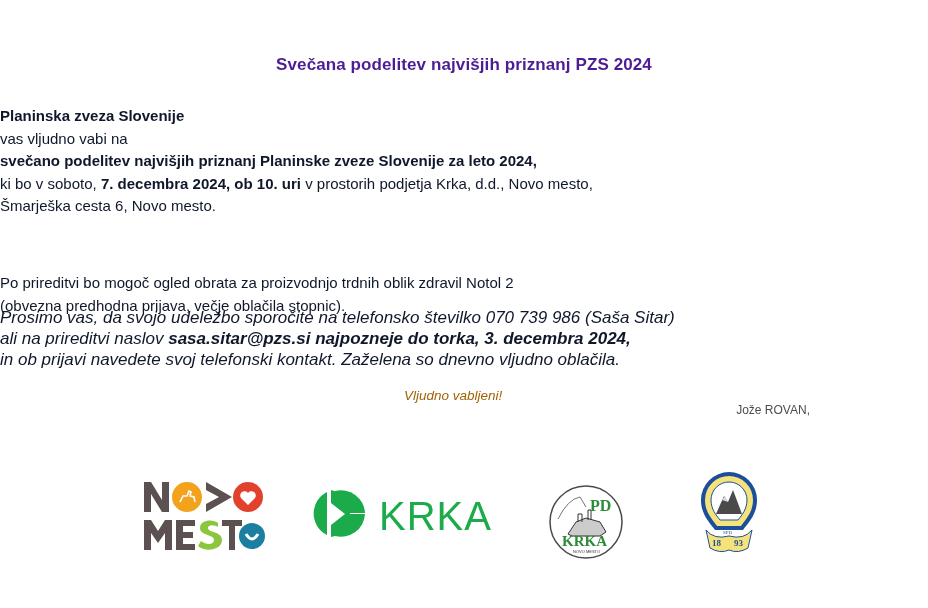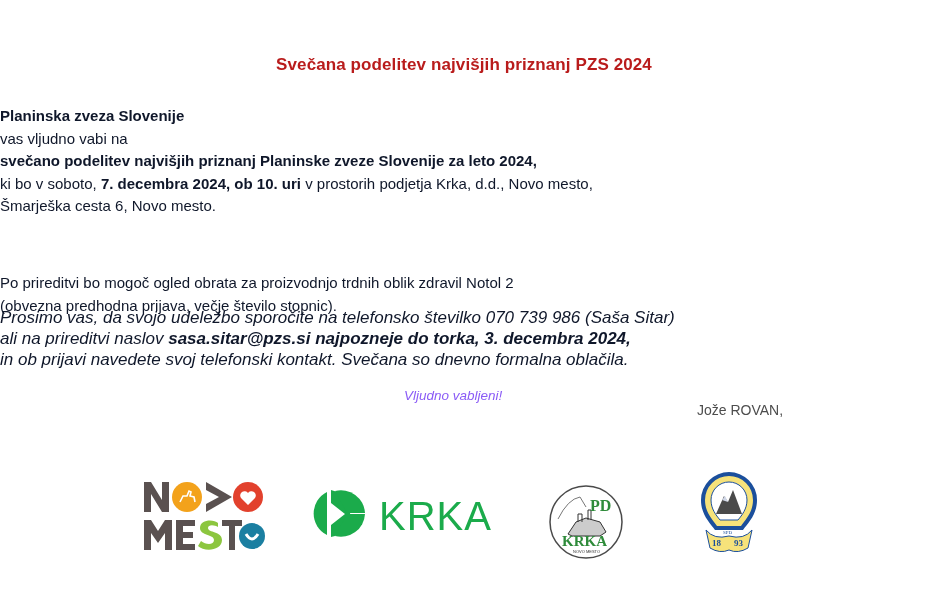--- a/index.html
+++ b/index.html
@@ -1,28 +1,28 @@
 <!DOCTYPE html>
 <html><head>
 <meta charset="utf-8">
 <style>
   html, body { margin: 0; padding: 0; background: #ffffff; }
   body { width: 928px; height: 608px; position: relative; overflow: hidden;
          font-family: "Liberation Sans", "DejaVu Sans", sans-serif; color: #4a4a4a; }
   .title { position: absolute; top: 55px; left: 0; width: 928px; text-align: center;
-           font-size: 17px; font-weight: bold; color: #b91c1c; letter-spacing: 0.1px; }
+           font-size: 17px; font-weight: bold; color: #4c1d95; letter-spacing: 0.1px; }
   .block { position: absolute; left: 0; width: 928px; 
            font-size: 15px; line-height: 22.5px; color: #0f172a; }
   .b { font-weight: bold; }
   .intro { top: 105px; }
   .tour { top: 240px; margin-top: 32px; }
   .rsvp { top: 307px; font-size: 17px; line-height: 21px; font-style: italic; }
-  .closing { position: absolute; top: 388px; left: 404px; font-style: italic; font-size: 13.5px; color: #8b5cf6; }
-  .sig { position: absolute; top: 399px; left: 670px; width: 140px; text-align: center;
-         font-size: 14px; line-height: 22px; color: #4d4d4d; }
+  .closing { position: absolute; top: 388px; left: 404px; font-style: italic; font-size: 13.5px; color: #a16207; }
+  .sig { position: absolute; top: 399px; left: 670px; width: 140px; text-align: right;
+         font-size: 12px; line-height: 22px; color: #4d4d4d; }
   .logo { position: absolute; }
   .logo-novo { left: 142px; top: 478px; width: 124px; height: 75px; }
   .logo-krka { left: 313px; top: 486px; width: 185px; height: 55px; }
   .logo-pd { left: 548px; top: 484px; width: 76px; height: 76px; }
   .logo-pzs { left: 698px; top: 470px; width: 62px; height: 85px; }
 </style>
 </head>
 <body>
 
 <div class="title">Svečana podelitev najvišjih priznanj PZS 2024</div>
@@ -30,27 +30,27 @@
 <div class="block intro">
   <div class="b">Planinska zveza Slovenije</div>
   <div>vas vljudno vabi na</div>
   <div class="b">svečano podelitev najvišjih priznanj Planinske zveze Slovenije za leto 2024,</div>
   <div><span>ki bo v soboto, </span><span class="b">7. decembra 2024, ob 10. uri</span><span> v prostorih podjetja Krka, d.d., Novo mesto,</span></div>
   <div>Šmarješka cesta 6, Novo mesto.</div>
 </div>
 
 <div class="block tour">
   <div>Po prireditvi bo mogoč ogled obrata za proizvodnjo trdnih oblik zdravil Notol 2</div>
-  <div>(obvezna predhodna prijava, večje število stopnic).</div>
+  <div>(obvezna predhodna prijava, večje oblačila stopnic).</div>
 </div>
 
 <div class="block rsvp">
   <div>Prosimo vas, da svojo udeležbo sporočite na telefonsko številko 070 739 986 (Saša Sitar)</div>
   <div><span>ali na prireditvi naslov </span><span class="b">sasa.sitar@pzs.si</span><span class="b"> najpozneje do torka, 3. decembra 2024,</span></div>
-  <div>in ob prijavi navedete svoj telefonski kontakt. Svečana so dnevno formalna oblačila.</div>
+  <div>in ob prijavi navedete svoj telefonski kontakt. Zaželena so dnevno vljudno oblačila.</div>
 </div>
 
 <div class="closing">Vljudno vabljeni!</div>
 
 <div class="sig">
   <div>Jože ROVAN,</div>
 </div>
 
 <div class="logo logo-novo">
   <svg width="124" height="75" viewBox="0 0 124 75">

